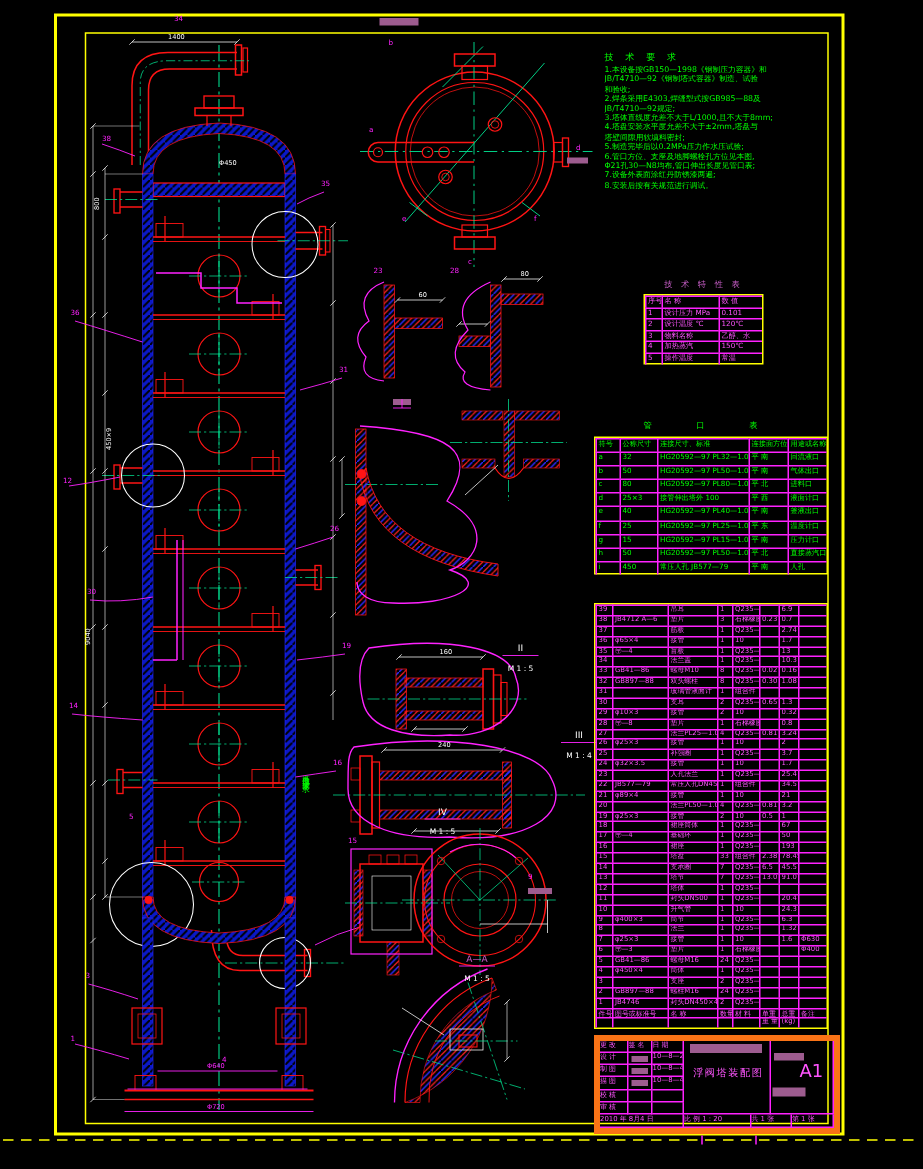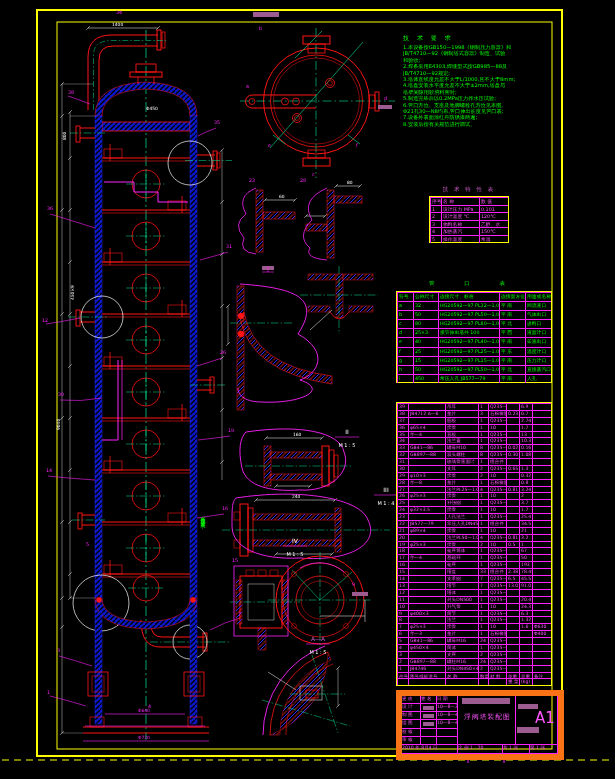--- a/index.html
+++ b/index.html
@@ -27,27 +27,27 @@
        color:#00ff00;font-size:4.8px;line-height:8.8px;}
   #noz .c{border-color:#ff22ff;}
   
   #bom{left:396px;top:402px;width:156px;height:284px;border:1px solid #ffff00;
        grid-template-columns:11px 37px 33px 10px 18px 13px 13px 19px;
        color:#ff55ff;font-size:4.6px;}
   #bom .c{line-height:6.7px;}
   #bom .hd{line-height:8.6px;}
   #bom .sb{line-height:5.6px;color:#ff55ff;}
   
-  #tb{left:396px;top:690px;width:156px;height:58px;border:6px solid #f97316;color:#ff55ff;}
+  #tb{left:396px;top:690px;width:156px;height:58px;border:4px solid #f97316;color:#ff55ff;}
   #tb .cell{position:absolute;box-sizing:border-box;border-right:.6px solid #ff22ff;
             border-bottom:.6px solid #ff22ff;font-size:4.6px;overflow:hidden;white-space:nowrap;}
   .pbar{position:absolute;background:#9d5c8f;}
   #tbTitle{position:absolute;left:57px;top:16px;width:57px;text-align:center;
            font-size:6.8px;color:#ff55ff;letter-spacing:1px;}
-  #tbA1{position:absolute;left:133px;top:13px;font-size:15px;color:#ff55ff;text-align:center;}
+  #tbA1{position:absolute;left:133px;top:13px;font-size:12px;color:#ff55ff;text-align:center;}
   #vnote{left:200px;top:512px;height:62px;writing-mode:vertical-rl;color:#00ff00;font-size:5px;letter-spacing:1px;}
 </style>
 </head>
 <body>
 
 <div id="sheet">
   <svg id="cad" width="615" height="779" viewBox="0 0 615 779">
     <defs>
       <pattern id="pH" width="5" height="5" patternUnits="userSpaceOnUse">
         <rect width="5" height="5" fill="#0a18c8"></rect>

